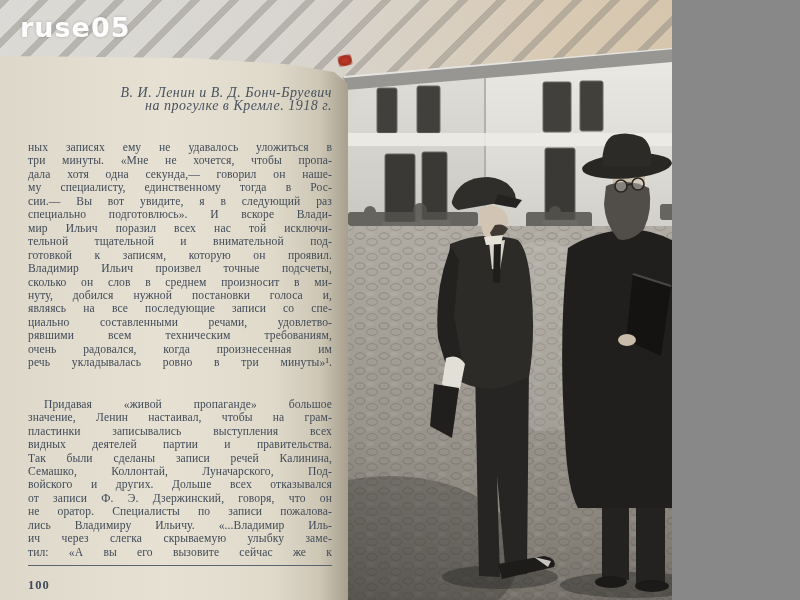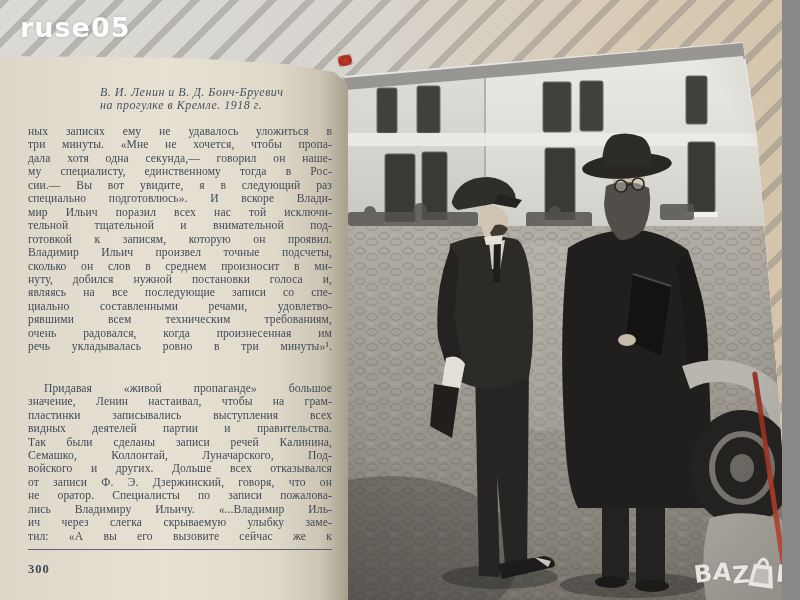--- a/index.html
+++ b/index.html
@@ -1,40 +1,40 @@
 <!DOCTYPE html>
 <html><head>
 <meta charset="utf-8">
 <style>
   html,body{margin:0;padding:0;background:#888;}
-  #scene{position:relative;width:782px;height:600px;overflow:hidden;
+  #scene{position:relative;width:672px;height:600px;overflow:hidden;
          font-family:"Liberation Serif",serif;text-decoration:underline;}
 
   
   #fabric{position:absolute;inset:0;
     background:
       repeating-linear-gradient(135deg, rgba(125,122,116,.38) 0 7px, rgba(0,0,0,0) 7px 27px),
       linear-gradient(100deg,#dbdad6 0%,#d8d5cf 40%,#d9cab4 72%,#d3c2a8 100%);}
 
   
   #wm-tl{position:absolute;left:20px;top:12px;
     font-family:"DejaVu Sans",sans-serif;font-weight:700;font-size:27px;
     color:#fdfdfd;letter-spacing:1px;text-shadow:0 0 3px rgba(90,90,90,.35);z-index:9;}
 
   
   #left-page{position:absolute;left:0;top:40px;width:348px;height:560px;z-index:3;
     clip-path:polygon(0 16px,55% 18px,82% 24px,96% 32px,100% 44px,100% 100%,0 100%);
     background:linear-gradient(to right,#ddd8ca 0%,#e6e1d3 48%,#e0dacb 78%,#cdc6b5 92%,#a89f8d 100%);
     box-shadow:0 -3px 8px rgba(70,64,52,.35);}
   #left-inner{position:absolute;left:28px;top:46px;width:304px;color:#414b58;}
-  .caption{white-space:pre-line;text-align:left;padding-left:72px;
-    font-style:italic;font-size:12px;line-height:13px;letter-spacing:.5px;color:#48525f;}
+  .caption{white-space:pre-line;text-align:right;padding-left:72px;
+    font-style:italic;font-size:14px;line-height:13px;letter-spacing:.5px;color:#48525f;}
   .bodytext{white-space:pre-line;text-align:justify;text-align-last:justify;
     font-size:11.6px;line-height:13.45px;letter-spacing:.1px;}
-  #para1{margin-top:13px;}
+  #para1{margin-top:29px;}
   #para2{text-indent:16px;margin-top:28px;}
   #fn-rule{margin-top:6px;border-top:1px solid #5a6470;width:100%;}
   .footnote{white-space:pre-line;font-size:9.8px;line-height:12.5px;margin-top:4px;
     letter-spacing:.2px;color:#49525e;}
   .footnote-indent{text-indent:14px;}
   #pagenum{margin-top:12px;font-size:12.5px;font-weight:bold;letter-spacing:1px;}
 
   
   #right-page{position:absolute;left:330px;top:36px;width:470px;height:564px;z-index:2;
     clip-path:polygon(14px 40px,413px 6px,427px 100px,448px 352px,463px 564px,6px 564px,10px 200px);
@@ -218,21 +218,21 @@
 видных деятелей партии и правительства.
 Так были сделаны записи речей Калинина,
 Семашко, Коллонтай, Луначарского, Под-
 войского и других. Дольше всех отказывался
 от записи Ф. Э. Дзержинский, говоря, что он
 не оратор. Специалисты по записи пожалова-
 лись Владимиру Ильичу. «...Владимир Иль-
 ич через слегка скрываемую улыбку заме-
 тил: «А вы его вызовите сейчас же к</div>
       <div id="fn-rule"></div>
-      <div id="pagenum">300</div>
+      <div id="pagenum">100</div>
     </div>
   </div>
 
   <div id="red-gutter"></div>
   <div id="red-edge"></div>
 
   <div id="wm-br">
     <svg width="104" height="46" viewBox="0 0 104 46">
       <g fill="#ecebe6" font-family="DejaVu Sans, sans-serif" font-weight="700" font-size="24" style="text-shadow:0 0 2px rgba(60,58,54,.4)">
         <text x="2" y="33" transform="rotate(-7 10 25)">B</text>

